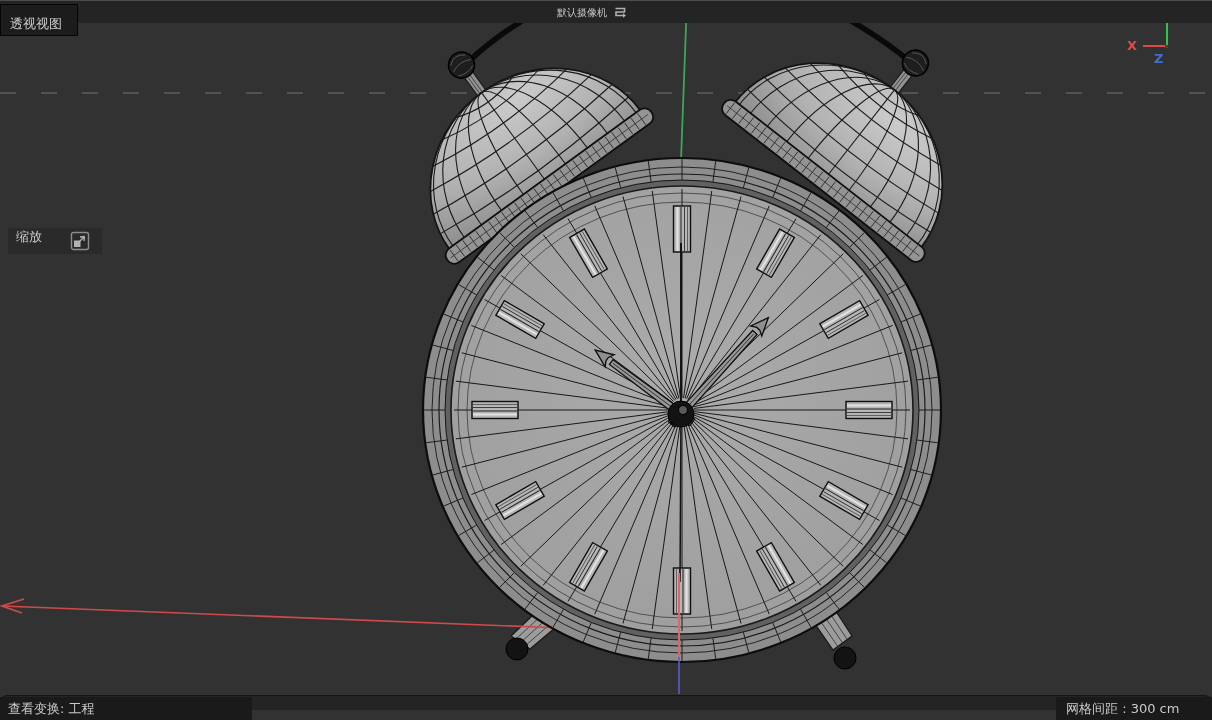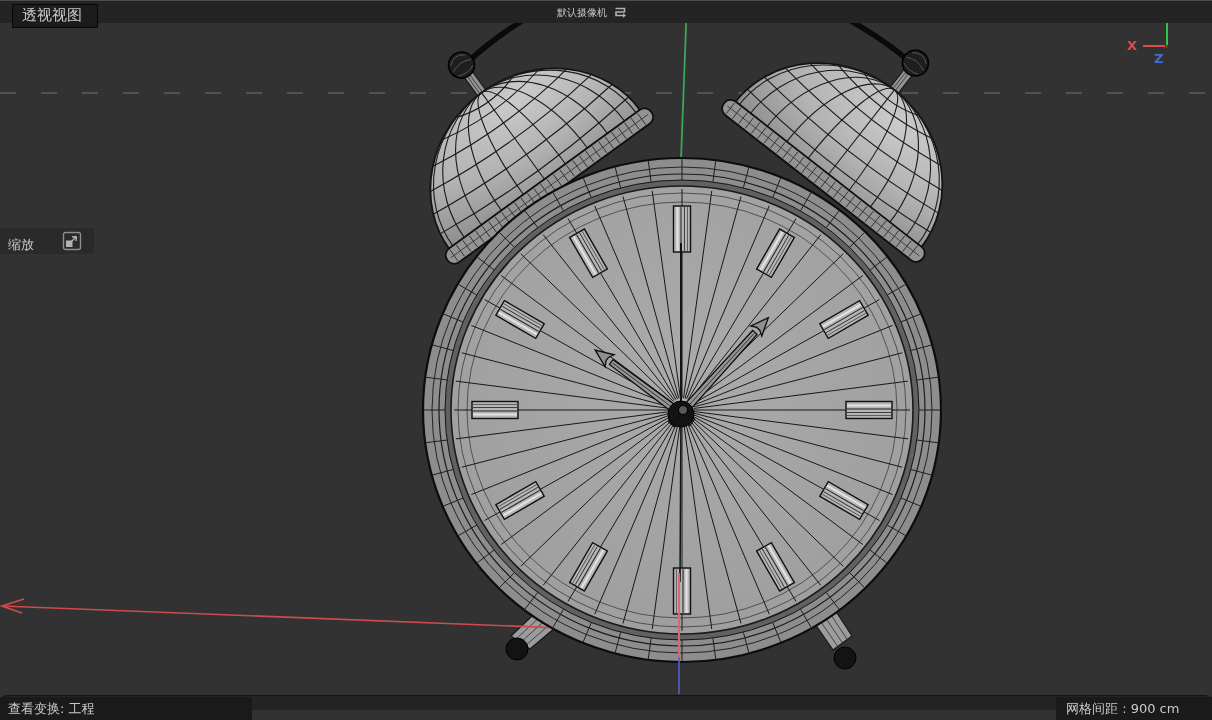--- a/index.html
+++ b/index.html
@@ -6,37 +6,37 @@
   html,body { width:1212px; height:720px; overflow:hidden; background:#323232;
     font-family:"DejaVu Sans","Liberation Sans",sans-serif; }
   #stage { position:relative; width:1212px; height:720px; background:#323232; }
 
   
   #scene { position:absolute; left:0; top:0; width:1212px; height:720px; display:block; }
 
   
   .top-bar { position:absolute; left:0; top:0; width:1212px; height:23px;
     background:#242424; border-top:1px solid #4d4d4d; z-index:5; }
-  .view-label { position:absolute; left:12px; top:3px; padding:3px 15px 4px 9px;
-    background:#1c1c1c; border:1px solid #060606; color:#cccccc; font-size:15px;
+  .view-label { position:absolute; left:0; top:3px; padding:11px 15px 4px 9px;
+    background:#1c1c1c; border:1px solid #060606; color:#cccccc; font-size:13px;
     line-height:15px; white-space:nowrap; }
   .camera-label { position:absolute; left:557px; top:4px; display:flex; align-items:center;
     gap:6px; color:#c6c6c6; font-size:10px; line-height:15px; white-space:nowrap; }
   .camera-icon { display:inline-block; }
 
   
   .axis-gizmo { position:absolute; left:1110px; top:0; width:100px; height:78px; z-index:4; }
   .axis-gizmo span { position:absolute; font-size:13px; font-weight:bold; }
   .gy { left:51px; top:6px;  color:#2fc24d; }
   .gx { left:17px; top:38px; color:#e04a4a; }
   .gz { left:44px; top:51px; color:#3e6fd9; }
 
   
-  .tool-hint { position:absolute; left:0; top:228px; width:94px; height:26px;
-    display:flex; align-items:flex-end; background:rgba(20,20,20,0.25); z-index:4; }
+  .tool-hint { position:absolute; left:8px; top:228px; width:94px; height:26px;
+    display:flex; align-items:flex-start; background:rgba(20,20,20,0.25); z-index:4; }
   .tool-hint-label { color:#cacaca; font-size:13px; margin-left:8px; }
   .scale-icon { position:absolute; left:62px; top:3px; }
 
   
   .status-bar { position:absolute; left:0; top:695px; width:1212px; height:15px;
     background:#242424; border-top:1px solid #151515; z-index:5;border-radius:8px; }
   .status-left { position:absolute; left:0; top:1px; width:252px; height:24px;
     background:#1a1a1a; color:#c9c9c9; font-size:13px; line-height:24px;
     padding-left:8px; white-space:nowrap; }
   .status-right { position:absolute; right:0; top:1px; width:156px; height:24px;
@@ -429,16 +429,16 @@
     <span class="tool-hint-label">缩放</span>
     <svg class="scale-icon" width="20" height="20" viewBox="0 0 20 20">
       <rect x="1.5" y="1.5" width="17" height="17" rx="2" fill="none" stroke="#8d8d8d" stroke-width="1.4"></rect>
       <rect x="4" y="9.5" width="6.5" height="6.5" fill="#b2b2b2"></rect>
       <path d="M7,13 L14.5,5.5 M14.5,5.5 L10,6 M14.5,5.5 L14,10" fill="none" stroke="#b2b2b2" stroke-width="1.4"></path>
     </svg>
   </div>
 
   <div class="status-bar">
     <div class="status-left">查看变换: 工程</div>
-    <div class="status-right">网格间距 : 900 cm</div>
+    <div class="status-right">网格间距 : 300 cm</div>
   </div>
 
 </div>
 
 </body></html>

